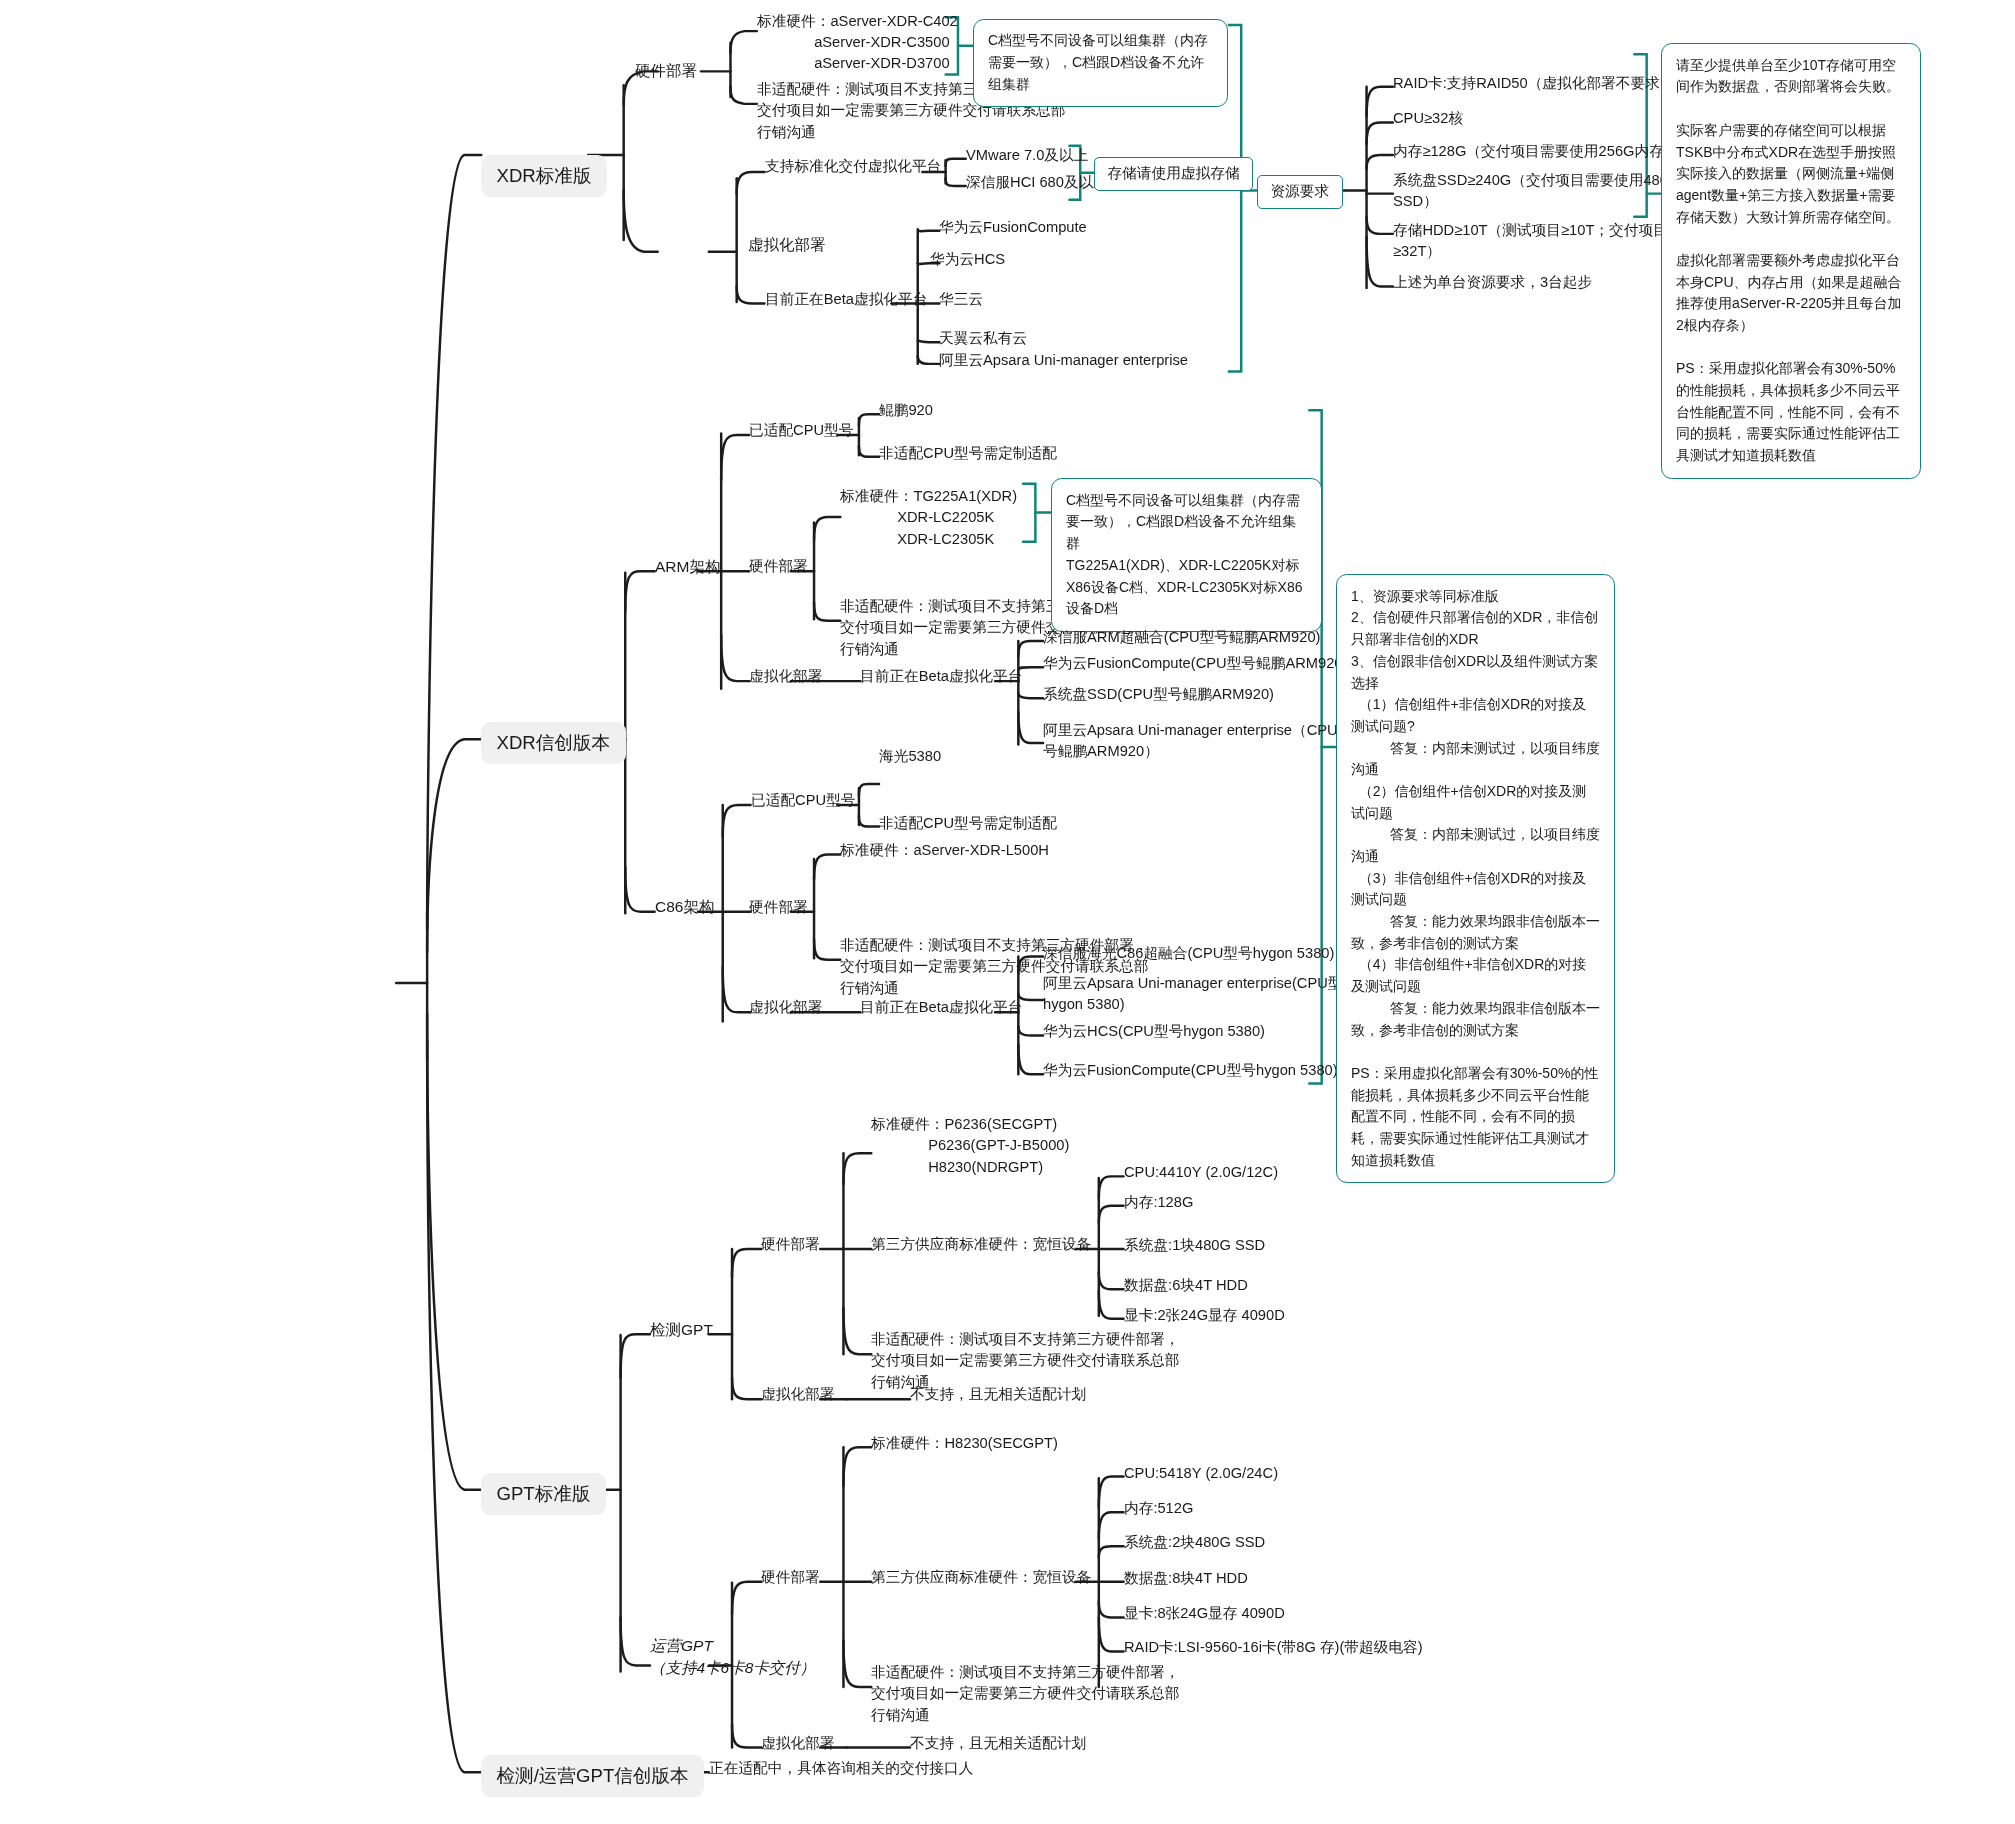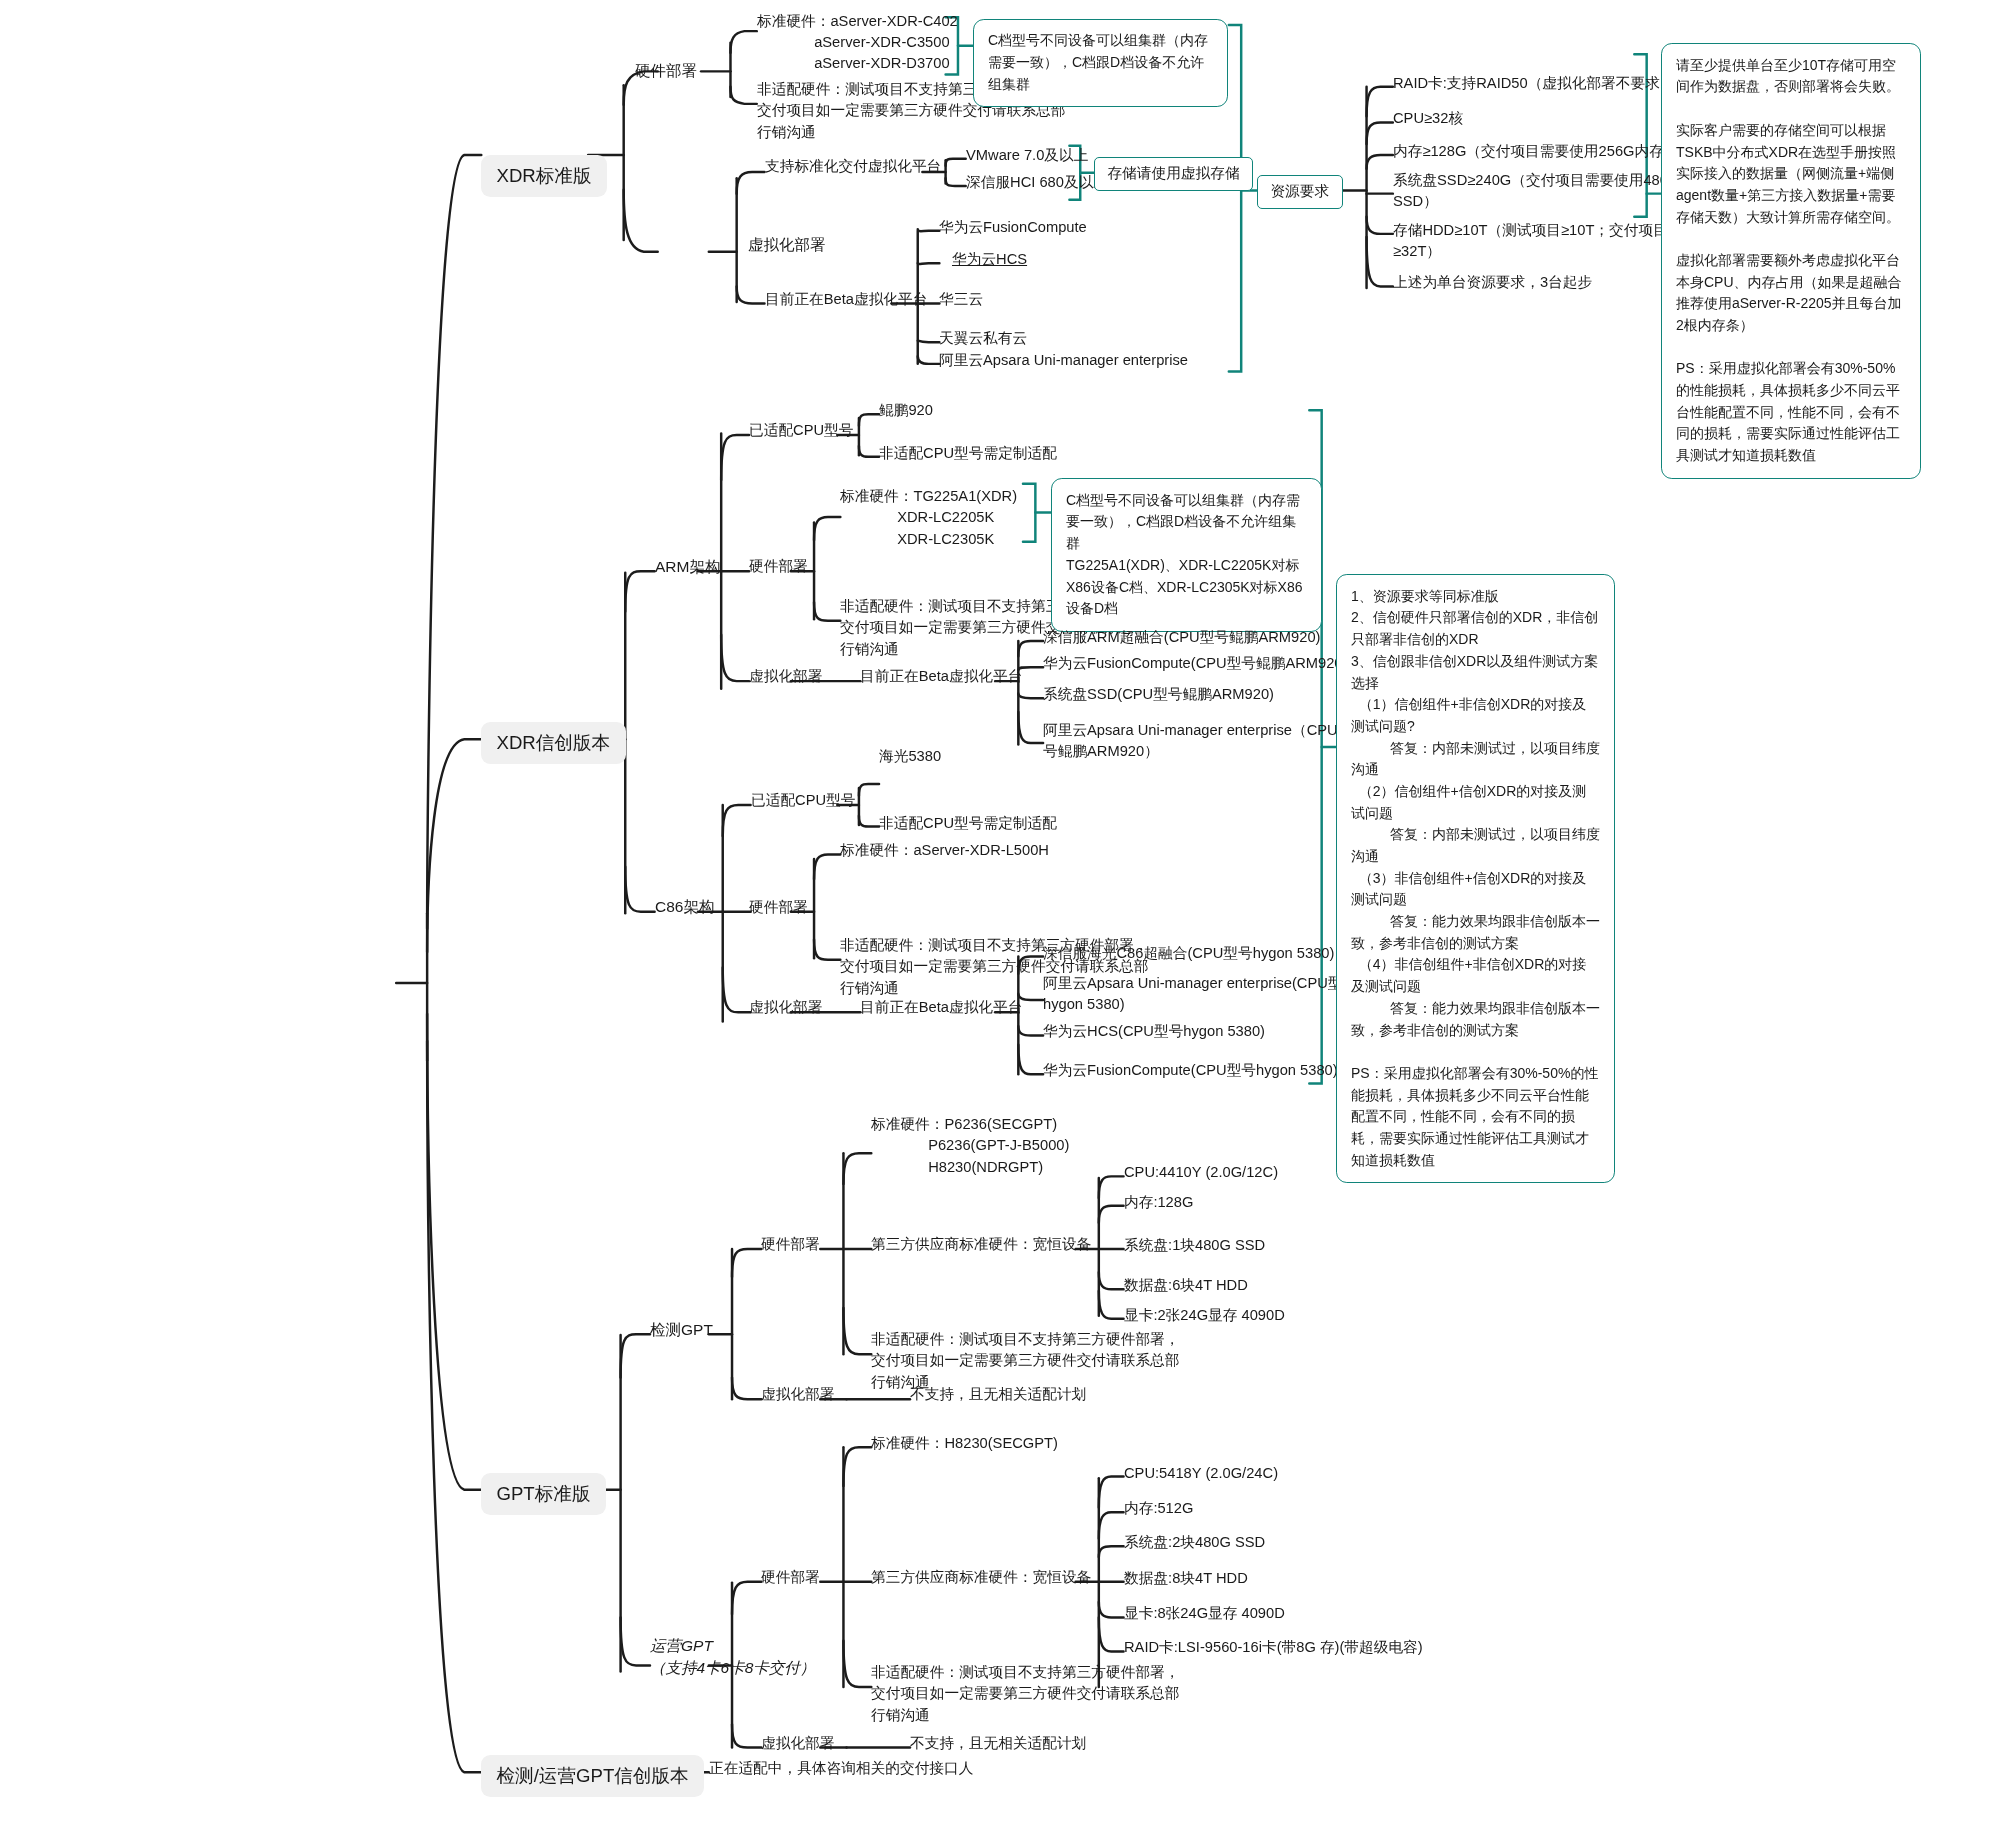--- a/index.html
+++ b/index.html
@@ -237,21 +237,21 @@
 <div class="node callout" style="left:973px; top:18.6px; width:255px;">C档型号不同设备可以组集群（内存需要一致），C档跟D档设备不允许组集群</div>
 
 <div class="node l2" style="left:748px; top:234px;">虚拟化部署</div>
 <div class="node l3" style="left:765px; top:156px;">支持标准化交付虚拟化平台</div>
 <div class="node l3" style="left:966px; top:145px;">VMware 7.0及以上</div>
 <div class="node l3" style="left:966px; top:172px;">深信服HCI 680及以上</div>
 <div class="node pill" style="left:1094px; top:157px;">存储请使用虚拟存储</div>
 
 <div class="node l3" style="left:765px; top:289px;">目前正在Beta虚拟化平台</div>
 <div class="node l3" style="left:939px; top:217px;">华为云FusionCompute</div>
-<div class="node l3" style="left:952px; top:249px;text-decoration:underline;">华为云HCS</div>
+<div class="node l3" style="left:930px; top:249px;">华为云HCS</div>
 <div class="node l3" style="left:939px; top:289px;">华三云</div>
 <div class="node l3" style="left:939px; top:328px;">天翼云私有云</div>
 <div class="node l3" style="left:939px; top:350px;">阿里云Apsara Uni-manager enterprise</div>
 
 <div class="node pill" style="left:1257px; top:175px;">资源要求</div>
 <div class="node l3" style="left:1393px; top:73px;">RAID卡:支持RAID50（虚拟化部署不要求）</div>
 <div class="node l3" style="left:1393px; top:108px;">CPU≥32核</div>
 <div class="node l3" style="left:1393px; top:141px;">内存≥128G（交付项目需要使用256G内存）</div>
 <div class="node l3 multiline" style="left:1393px; top:170px;">系统盘SSD≥240G（交付项目需要使用480G
 SSD）</div>

